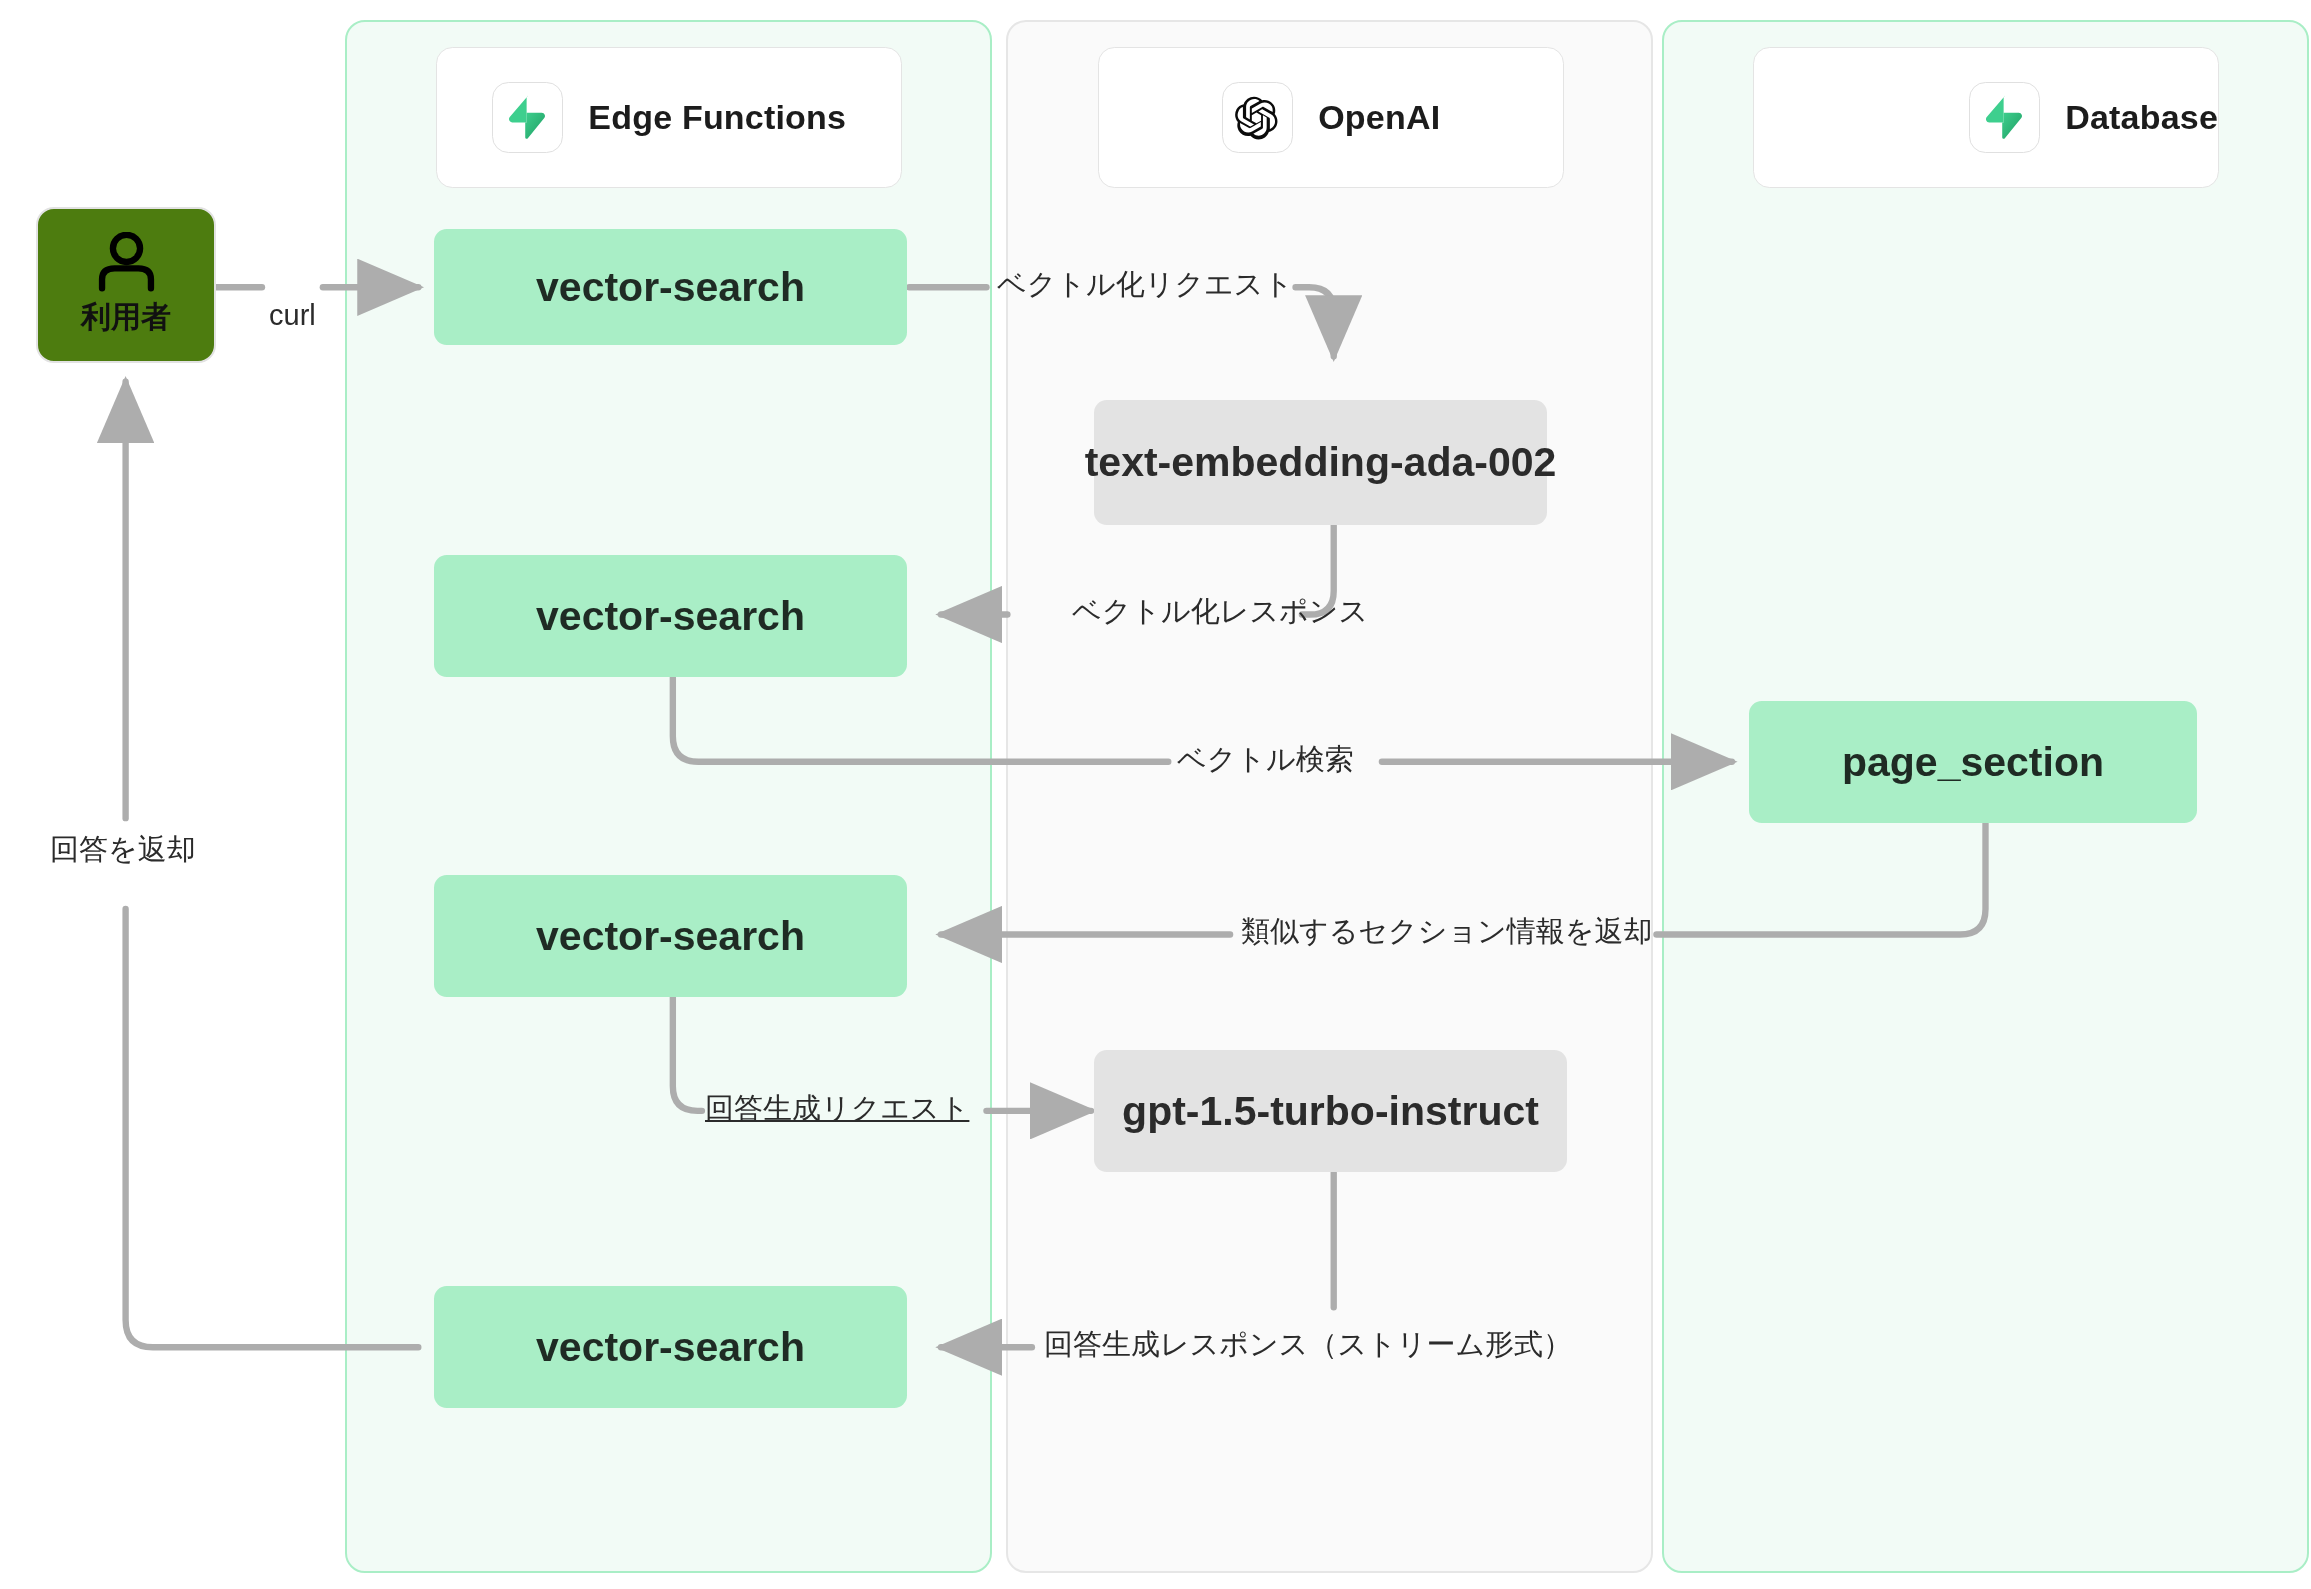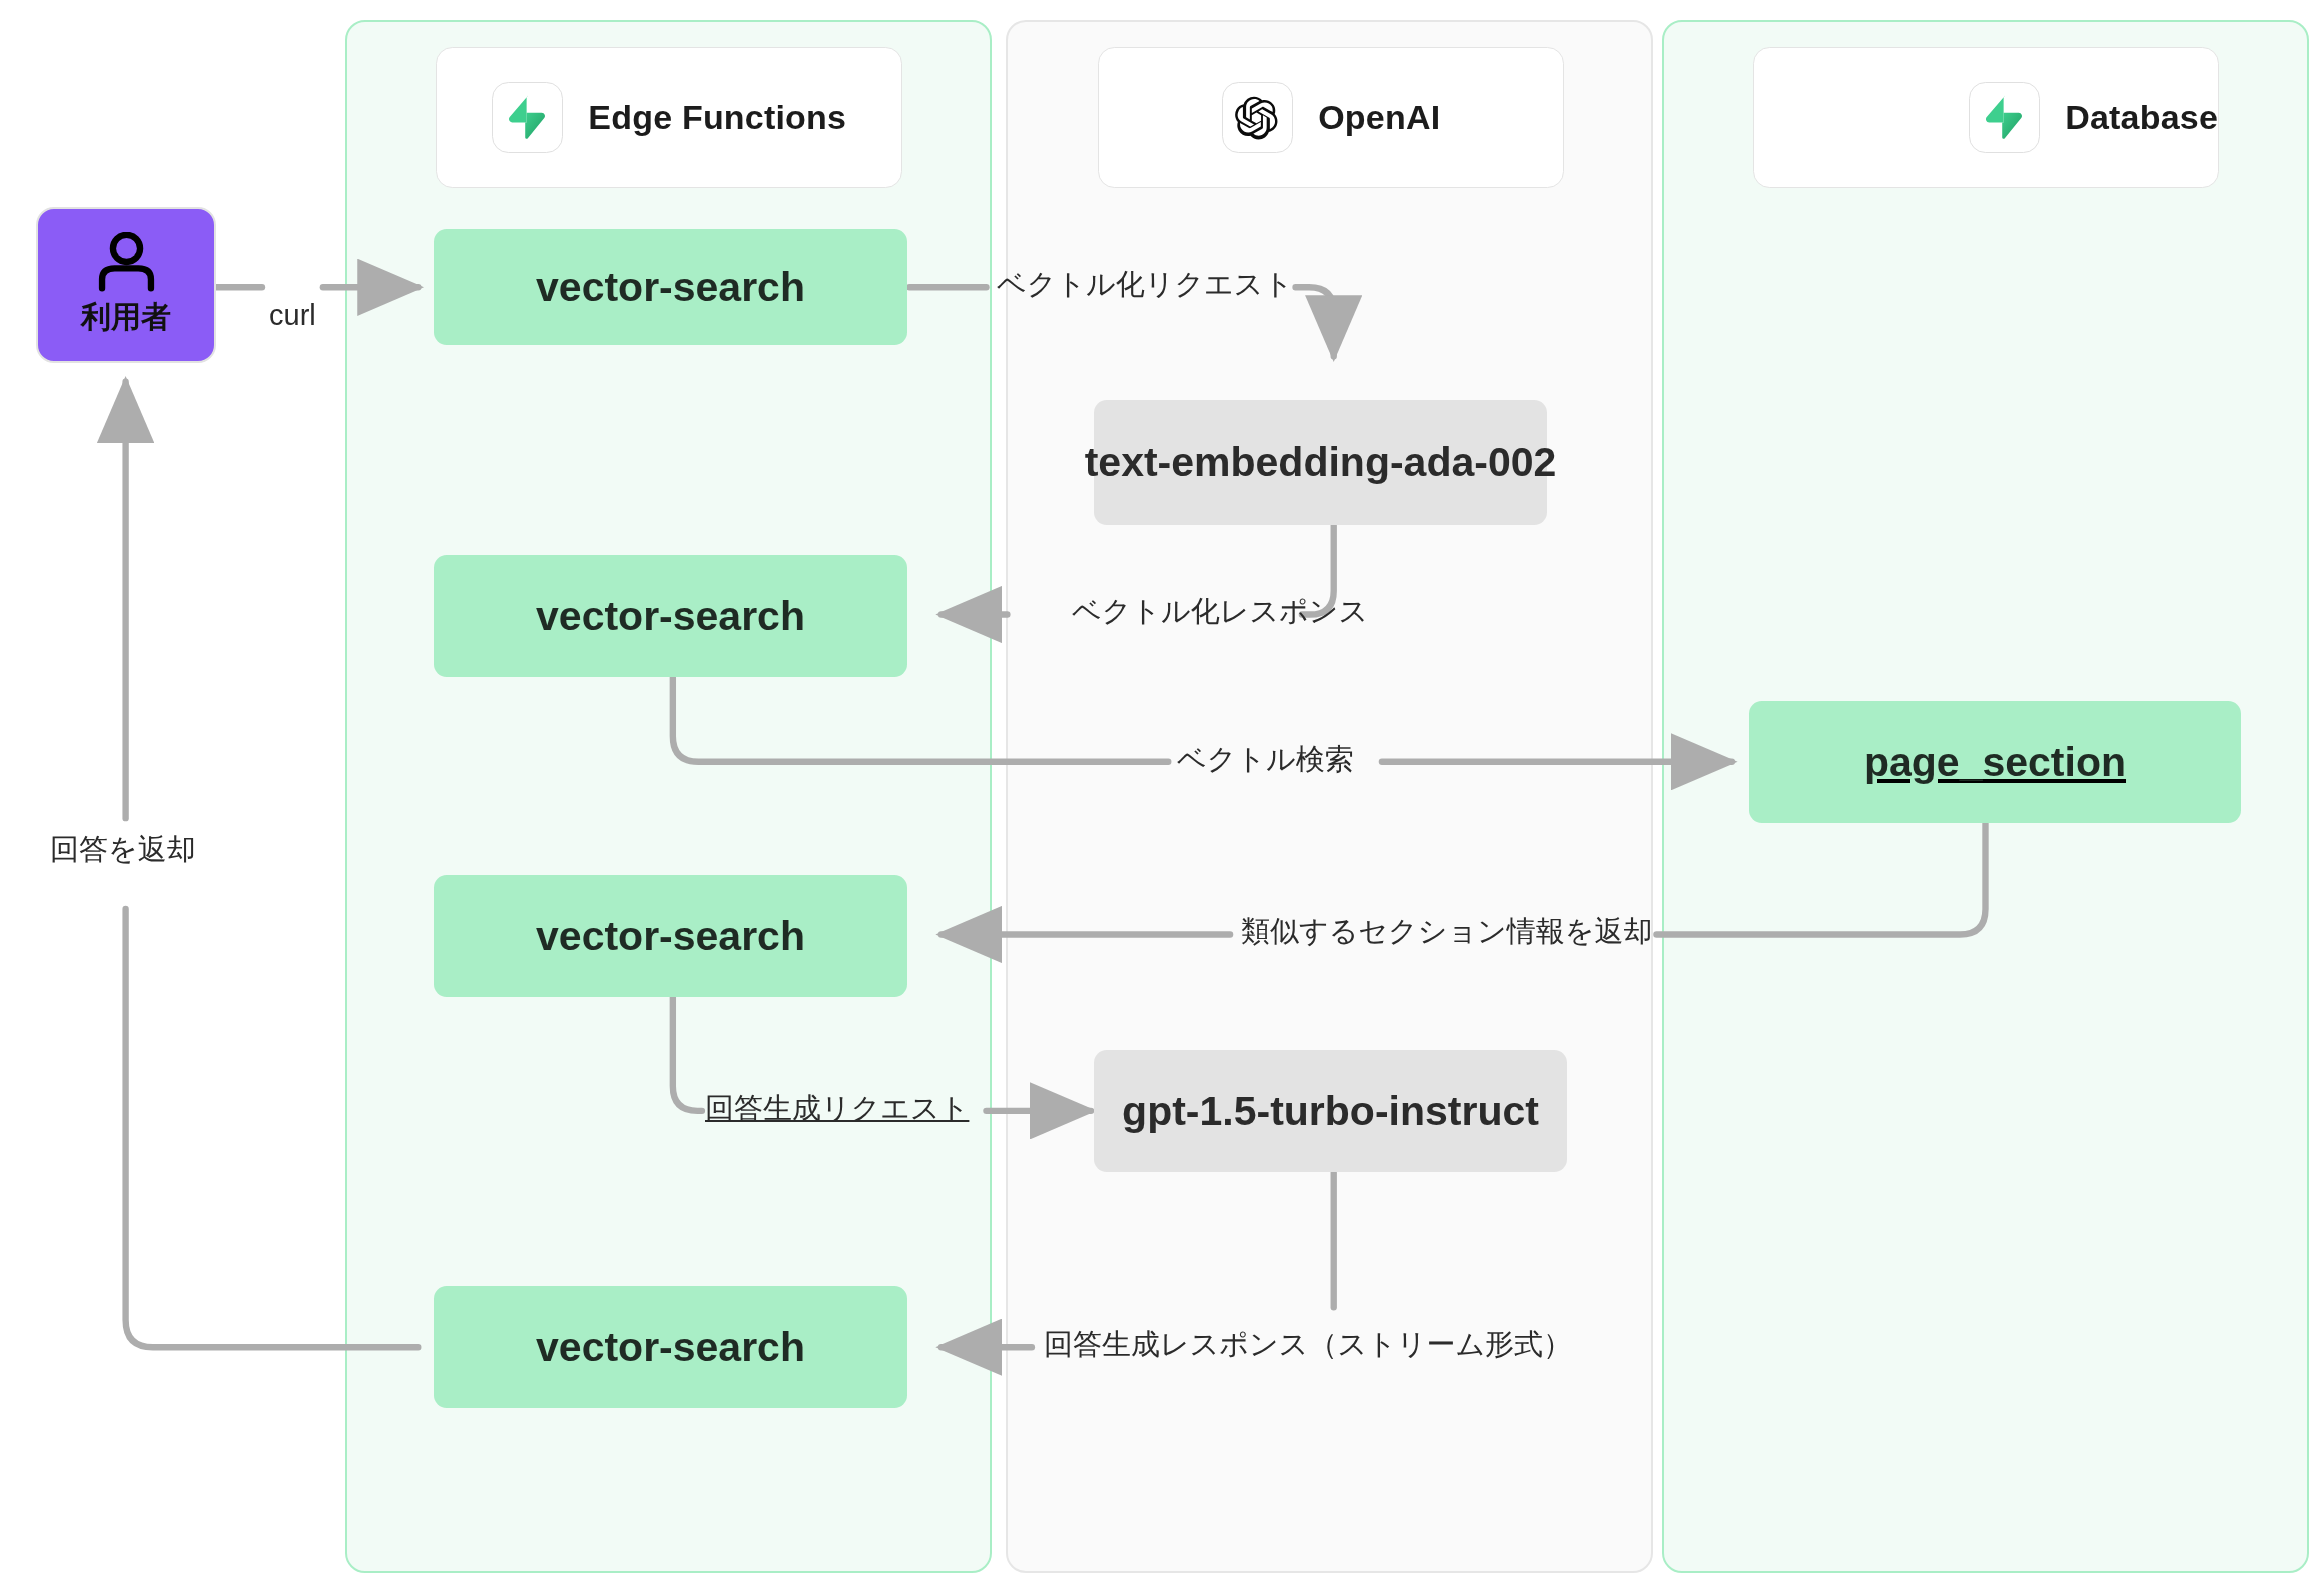--- a/index.html
+++ b/index.html
@@ -37,21 +37,21 @@
     position:absolute;border-radius:12.7px;display:flex;align-items:center;
     justify-content:center;box-sizing:border-box;
   }
   .node.green{background:#a9eec6;}
   .node.grey{background:#e3e3e3;}
   .node .label{font-size:41px;font-weight:bold;color:#1f2b24;white-space:nowrap;}
   .node.grey .label{color:#2b2b2b;}
 
   
   .actor{
-    position:absolute;background:#8b5cf6;border:2.7px solid #e2e2e2;border-radius:18px;
+    position:absolute;background:#4d7c0f;border:2.7px solid #e2e2e2;border-radius:18px;
     display:flex;flex-direction:column;align-items:center;justify-content:center;
     box-sizing:border-box;gap:5.5px;
   }
   .actor .name{font-size:30px;font-weight:bold;color:#111;}
 
   
   .elabel{
     position:absolute;font-size:29px;color:#2b2b2b;white-space:nowrap;
     background:transparent;line-height:1;
   }
@@ -168,21 +168,21 @@
   </div>
 
   <div class="node grey" style="left:1094px;top:400px;width:453px;height:125px;">
     <span class="label">text-embedding-ada-002</span>
   </div>
 
   <div class="node green" style="left:434px;top:555px;width:473px;height:122px;">
     <span class="label">vector-search</span>
   </div>
 
-  <div class="node green" style="left:1749px;top:701px;width:492px;height:122px;text-decoration:underline;">
+  <div class="node green" style="left:1749px;top:701px;width:448px;height:122px;">
     <span class="label">page_section</span>
   </div>
 
   <div class="node green" style="left:434px;top:875px;width:473px;height:122px;">
     <span class="label">vector-search</span>
   </div>
 
   <div class="node grey" style="left:1094px;top:1050px;width:473px;height:122px;">
     <span class="label">gpt-1.5-turbo-instruct</span>
   </div>

